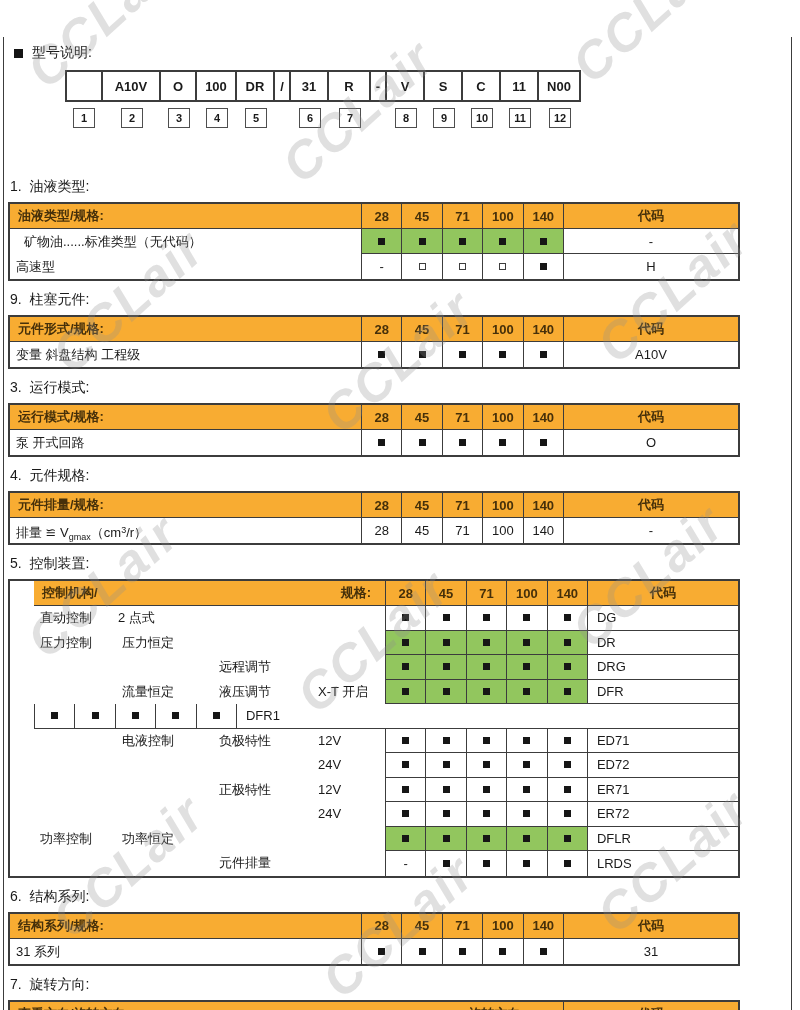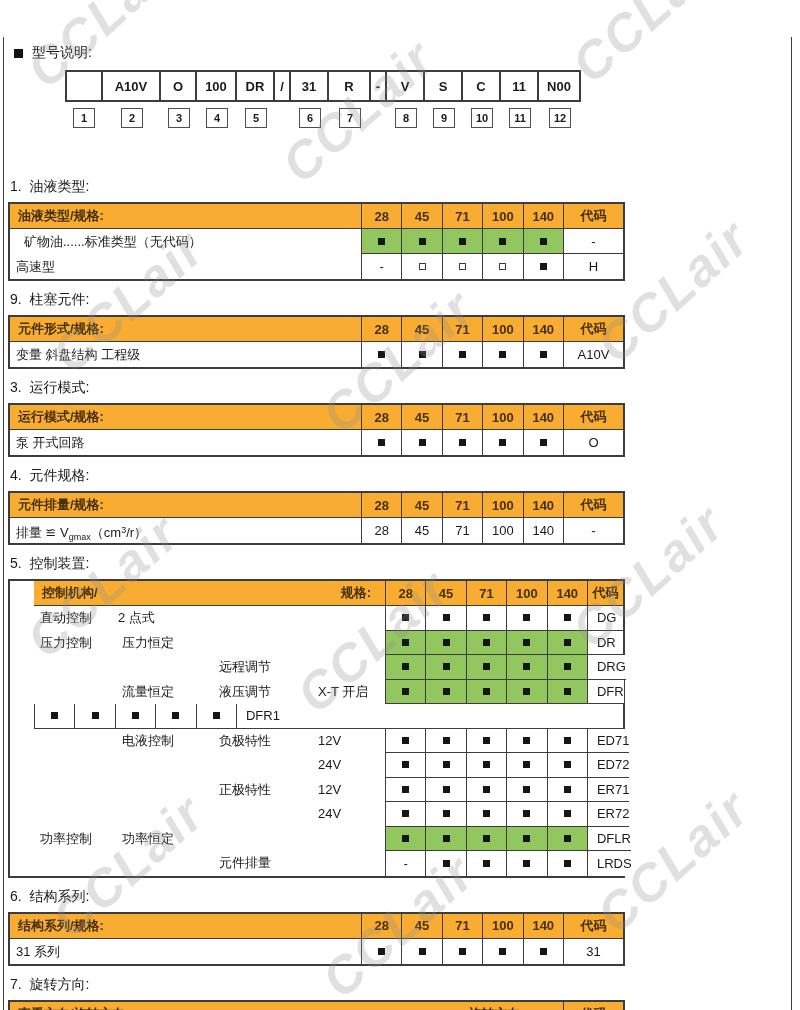--- a/index.html
+++ b/index.html
@@ -37,21 +37,21 @@
   .mn-row{display:flex;margin-top:6px;}
   .mn-slot{display:flex;justify-content:center;}
   .mn-box{width:22px;height:20px;border:1.5px solid #4e4e4e;box-sizing:border-box;background:#fff;
           display:flex;align-items:center;justify-content:center;font-size:11px;font-weight:bold;}
 
   
   .section{margin-top:10px;}
   .section.first{margin-top:50px;}
   .sec-title{font-size:14px;height:16px;margin-bottom:8px;margin-left:2px;white-space:pre;}
 
-  .tbl{width:617px;border:2px solid var(--bd);box-sizing:border-box;background:#fff;}
+  .tbl{width:732px;border:2px solid var(--bd);box-sizing:border-box;background:#fff;}
   .row{display:flex;height:25px;position:relative;}
   .tbl.ctrl .row{height:24.5px;padding-left:24px;}
   .tbl.ctrl .row.hrow{height:25px;}
   .cell{box-sizing:border-box;display:flex;align-items:center;justify-content:center;
         border-left:1px solid var(--bd);border-bottom:1px solid var(--bd);font-size:13px;background:#fff;}
   .cell.lbl{flex:0 0 351px;justify-content:flex-start;border-left:none;border-bottom:none;
             position:relative;background:#fff;}
   .cell.spec{flex:0 0 40.4px;}
   .cell.code{flex:1;}
   .row:last-child .cell{border-bottom:none;}

